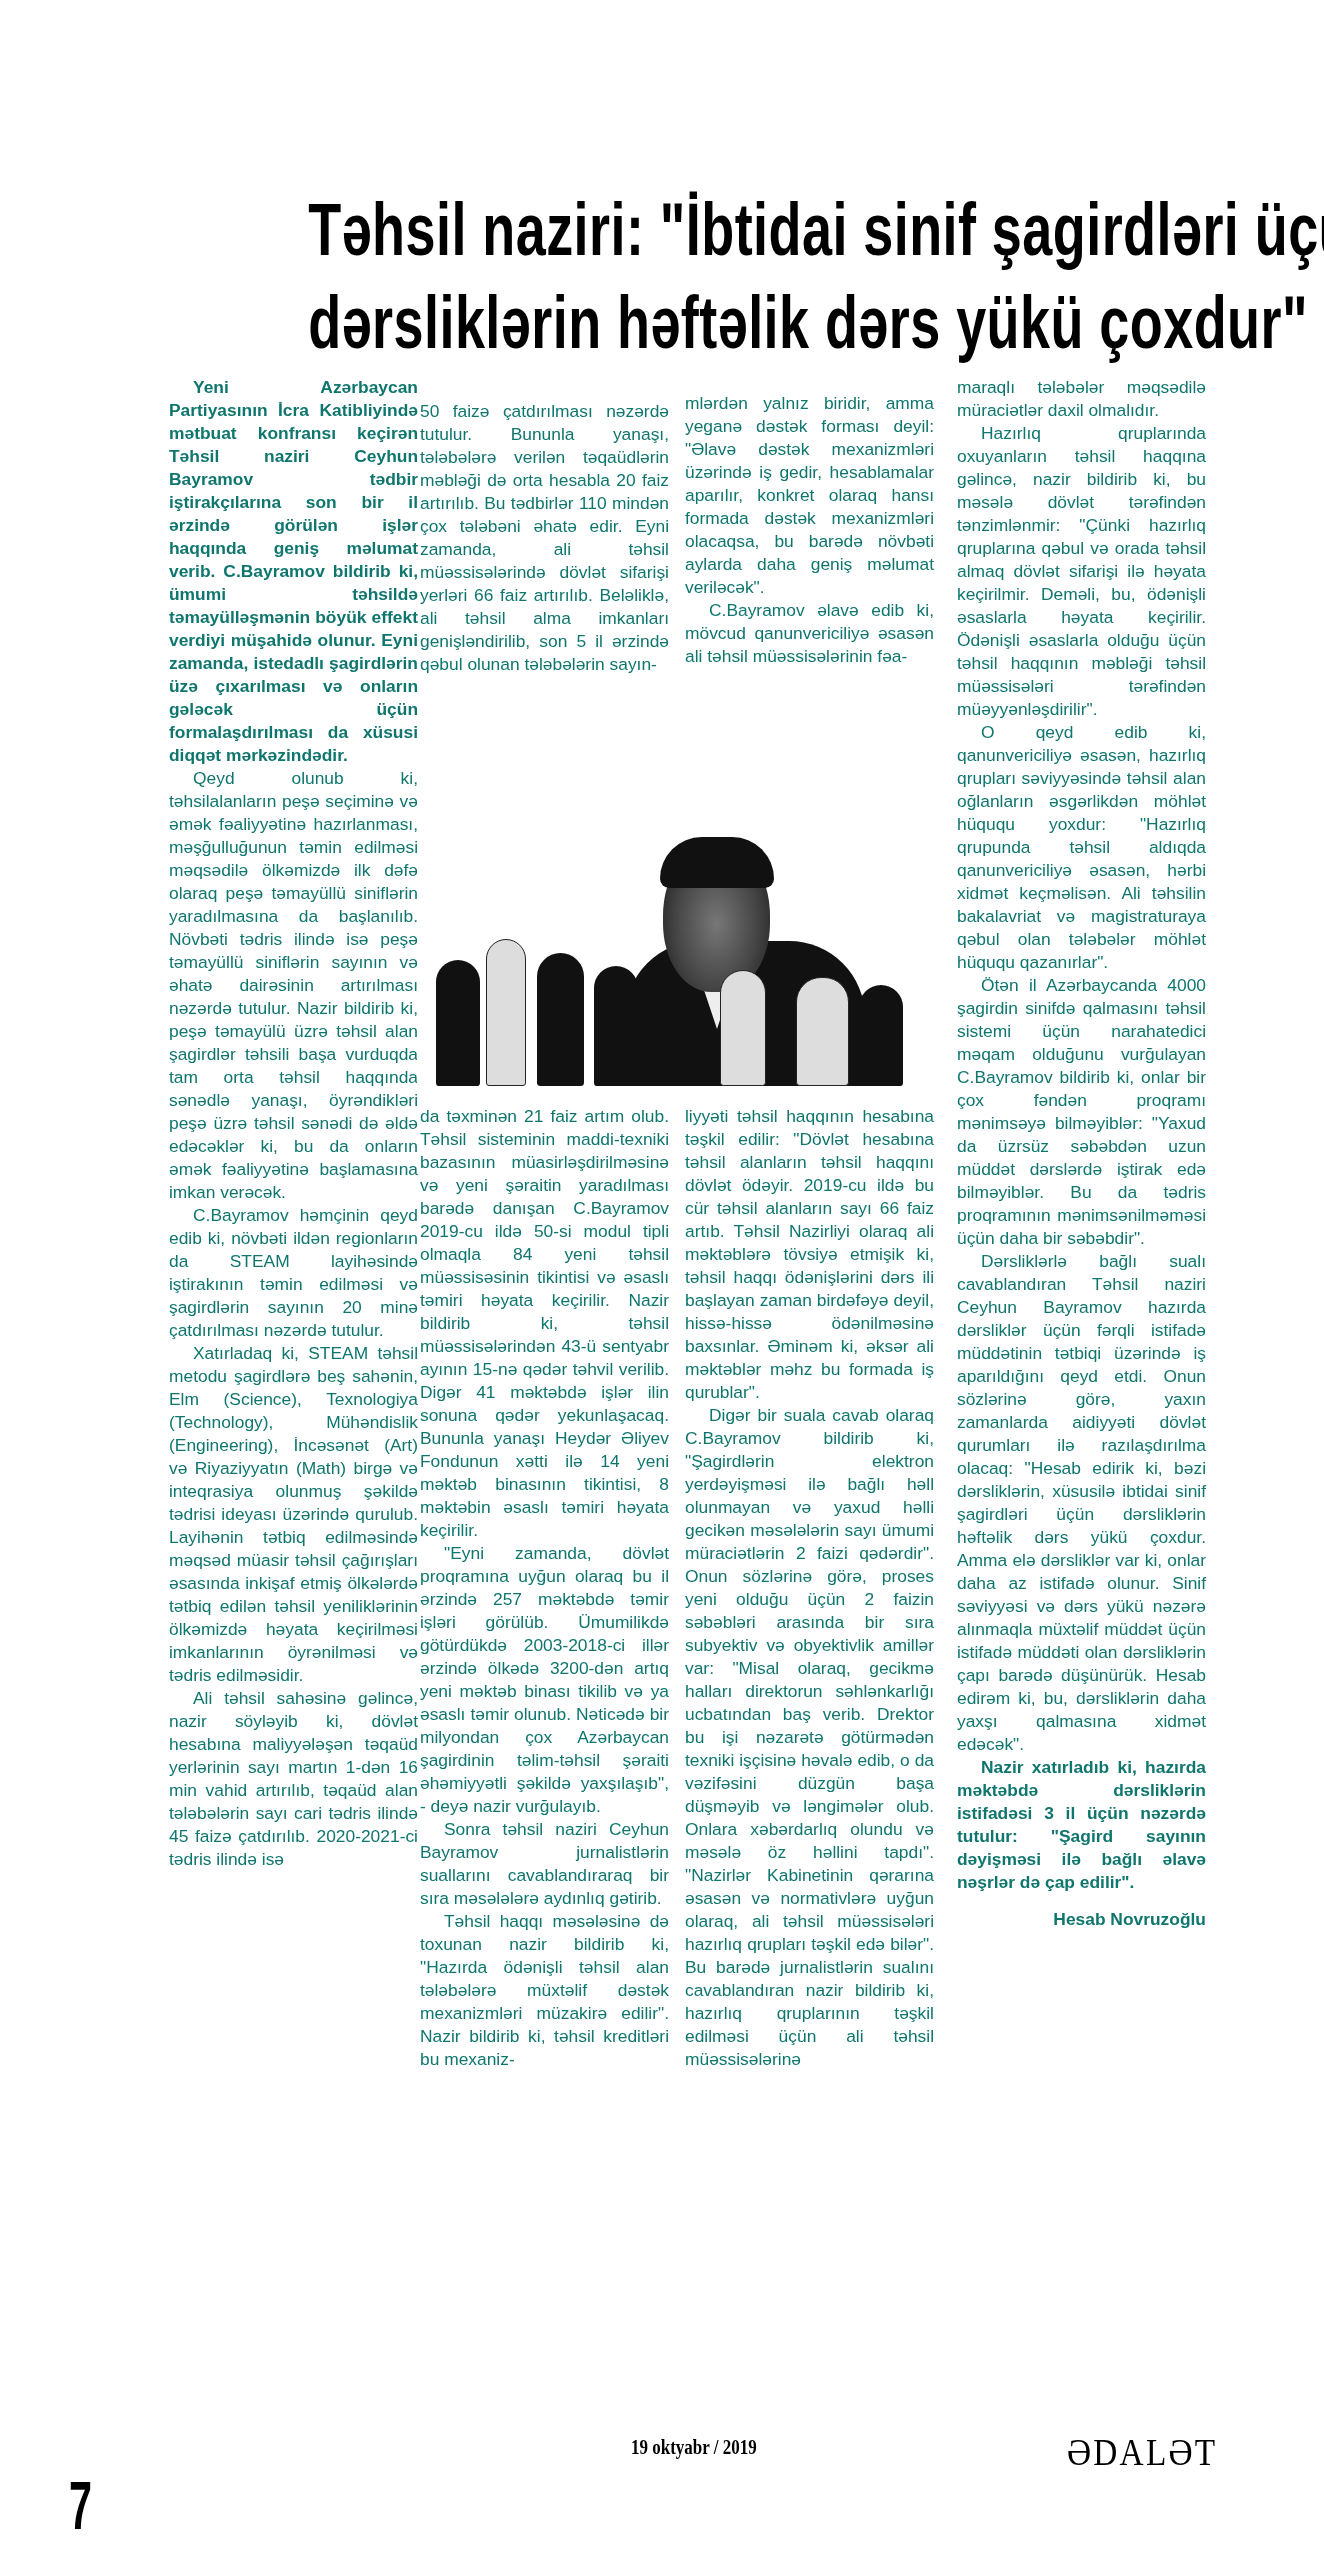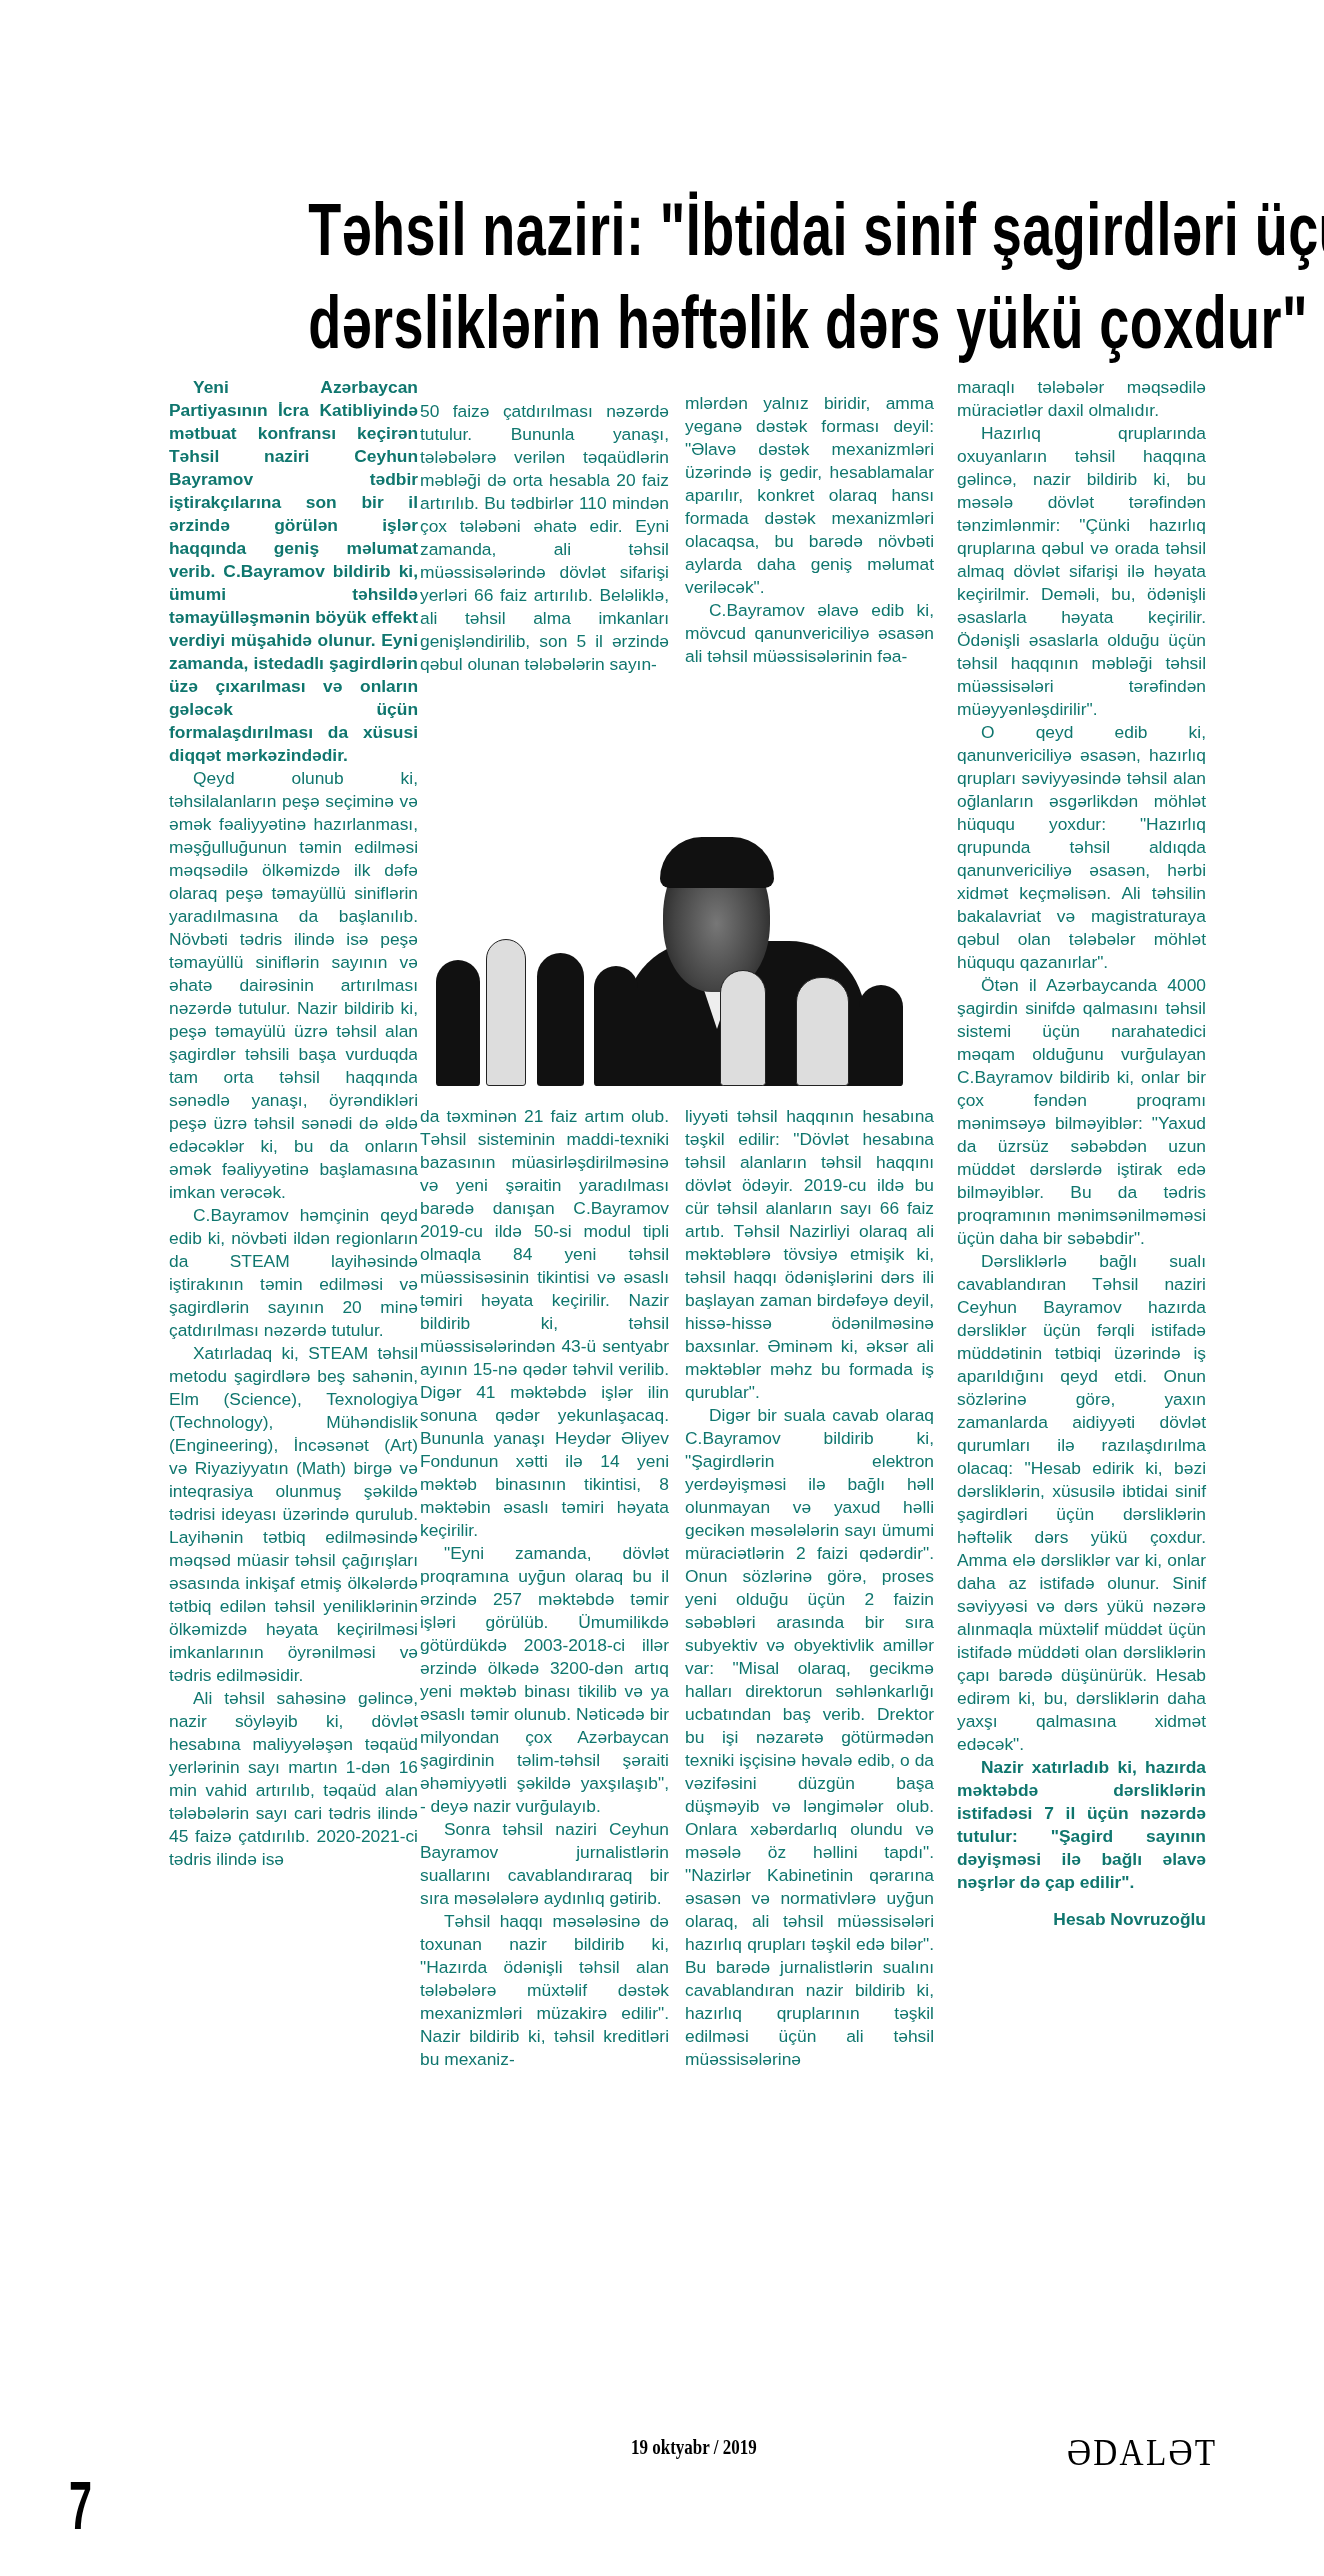--- a/index.html
+++ b/index.html
@@ -89,21 +89,21 @@
 <div class="col" id="col3a">
     <p class="cont">mlərdən yalnız biridir, amma yeganə dəstək forması deyil: "Əlavə dəstək mexanizmləri üzərində iş gedir, hesablamalar aparılır, konkret olaraq hansı formada dəstək mexanizmləri olacaqsa, bu barədə növbəti aylarda daha geniş məlumat veriləcək".</p>
     <p class="normal">C.Bayramov əlavə edib ki, mövcud qanunvericiliyə əsasən ali təhsil müəssisələrinin fəa-</p>
   </div>
 <div class="col" id="col4">
     <p class="cont">maraqlı tələbələr məqsədilə müraciətlər daxil olmalıdır.</p>
     <p class="normal">Hazırlıq qruplarında oxuyanların təhsil haqqına gəlincə, nazir bildirib ki, bu məsələ dövlət tərəfindən tənzimlənmir: "Çünki hazırlıq qruplarına qəbul və orada təhsil almaq dövlət sifarişi ilə həyata keçirilmir. Deməli, bu, ödənişli əsaslarla həyata keçirilir. Ödənişli əsaslarla olduğu üçün təhsil haqqının məbləği təhsil müəssisələri tərəfindən müəyyənləşdirilir".</p>
     <p class="normal">O qeyd edib ki, qanunvericiliyə əsasən, hazırlıq qrupları səviyyəsində təhsil alan oğlanların əsgərlikdən möhlət hüququ yoxdur: "Hazırlıq qrupunda təhsil aldıqda qanunvericiliyə əsasən, hərbi xidmət keçməlisən. Ali təhsilin bakalavriat və magistraturaya qəbul olan tələbələr möhlət hüququ qazanırlar".</p>
     <p class="normal">Ötən il Azərbaycanda 4000 şagirdin sinifdə qalmasını təhsil sistemi üçün narahatedici məqam olduğunu vurğulayan C.Bayramov bildirib ki, onlar bir çox fəndən proqramı mənimsəyə bilməyiblər: "Yaxud da üzrsüz səbəbdən uzun müddət dərslərdə iştirak edə bilməyiblər. Bu da tədris proqramının mənimsənilməməsi üçün daha bir səbəbdir".</p>
     <p class="normal">Dərsliklərlə bağlı sualı cavablandıran Təhsil naziri Ceyhun Bayramov hazırda dərsliklər üçün fərqli istifadə müddətinin tətbiqi üzərində iş aparıldığını qeyd etdi. Onun sözlərinə görə, yaxın zamanlarda aidiyyəti dövlət qurumları ilə razılaşdırılma olacaq: "Hesab edirik ki, bəzi dərsliklərin, xüsusilə ibtidai sinif şagirdləri üçün dərsliklərin həftəlik dərs yükü çoxdur. Amma elə dərsliklər var ki, onlar daha az istifadə olunur. Sinif səviyyəsi və dərs yükü nəzərə alınmaqla müxtəlif müddət üçün istifadə müddəti olan dərsliklərin çapı barədə düşünürük. Hesab edirəm ki, bu, dərsliklərin daha yaxşı qalmasına xidmət edəcək".</p>
-    <p class="bold">Nazir xatırladıb ki, hazırda məktəbdə dərsliklərin istifadəsi 7 il üçün nəzərdə tutulur: "Şagird sayının dəyişməsi ilə bağlı əlavə nəşrlər də çap edilir".</p>
+    <p class="bold">Nazir xatırladıb ki, hazırda məktəbdə dərsliklərin istifadəsi 3 il üçün nəzərdə tutulur: "Şagird sayının dəyişməsi ilə bağlı əlavə nəşrlər də çap edilir".</p>
     <p class="sign">Hesab Novruzoğlu</p>
   </div>
 
 <div class="photo">
   <div class="suit"></div>
   <div class="collar"></div>
   <div class="head"></div>
   <div class="hair"></div>
   <div class="mic" style="left:19px;width:44px;height:126px;"></div>
   <div class="mic light" style="left:69px;width:38px;height:145px;"></div>

